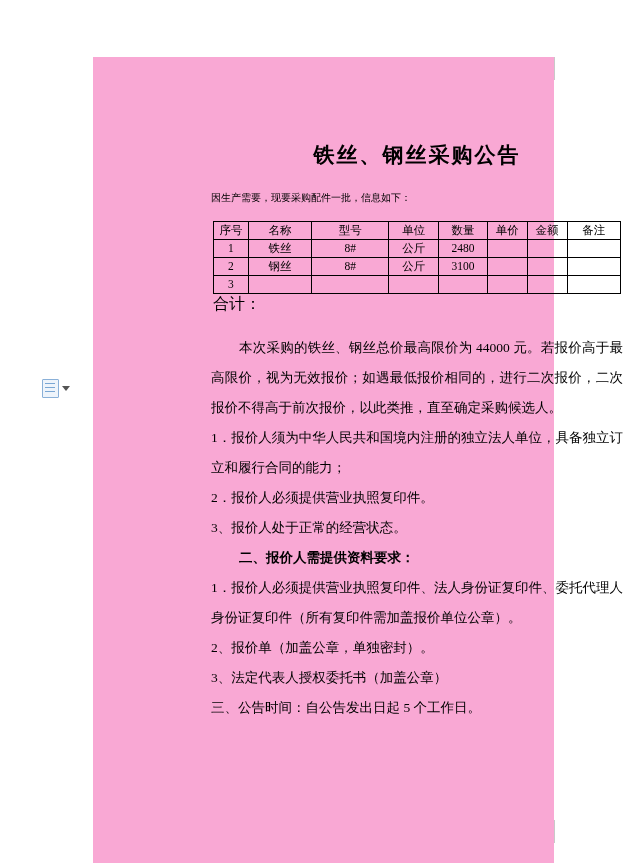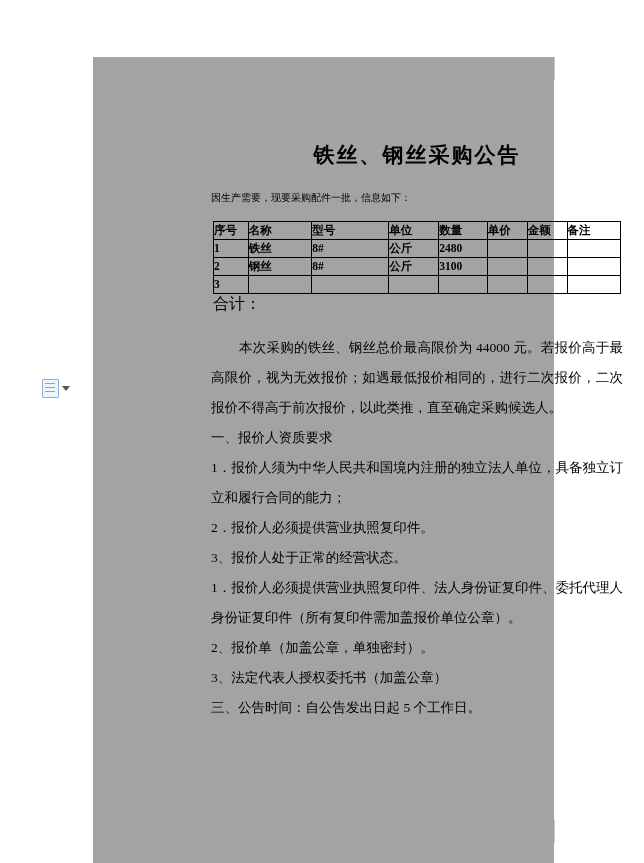--- a/index.html
+++ b/index.html
@@ -15,21 +15,21 @@
     overflow: hidden;
   }
 
   
   .page {
     position: absolute;
     left: 93px;
     top: 57px;
     width: 461px;
     height: 806px;
-    background: #a3a3a3;
+    background: #f9a8d4;
     box-shadow: 0 0 0 0 transparent;
   }
 
   
   .crop {
     position: absolute;
     background: transparent;
     border-color: #c9c9c9;
     border-style: solid;
     border-width: 0;
@@ -78,22 +78,22 @@
 
   table.items {
     border-collapse: collapse;
     width: 408px;
     margin: 4px 0 0 2px;
     font-size: 11.5px;
   }
   table.items td, table.items th {
     border: 1px solid #000;
     height: 17px;
-    text-align: left;
-    font-weight: bold;
+    text-align: center;
+    font-weight: normal;
     padding: 0;
     line-height: 17px;
   }
   table.items thead td { font-size: 11.5px; }
   .col-seq    { width: 38px; }
   .col-name   { width: 72px; }
   .col-model  { width: 88px; }
   .col-unit   { width: 56px; }
   .col-qty    { width: 52px; }
   .col-price  { width: 44px; }
@@ -206,24 +206,24 @@
           <td></td>
           <td></td>
         </tr>
       </tbody>
     </table>
 
     <div class="total-line">合计：</div>
 
     <div class="body-block">
       <p class="para indent">本次采购的铁丝、钢丝总价最高限价为 44000 元。若报价高于最高限价，视为无效报价；如遇最低报价相同的，进行二次报价，二次报价不得高于前次报价，以此类推，直至确定采购候选人。</p>
-      <p class="para">一、报价人资质要求</p>
       <p class="para">1．报价人须为中华人民共和国境内注册的独立法人单位，具备独立订立和履行合同的能力；</p>
       <p class="para">2．报价人必须提供营业执照复印件。</p>
       <p class="para">3、报价人处于正常的经营状态。</p>
+      <p class="para bold indent">二、报价人需提供资料要求：</p>
       <p class="para">1．报价人必须提供营业执照复印件、法人身份证复印件、委托代理人身份证复印件（所有复印件需加盖报价单位公章）。</p>
       <p class="para">2、报价单（加盖公章，单独密封）。</p>
       <p class="para">3、法定代表人授权委托书（加盖公章）</p>
       <p class="para">三、公告时间：自公告发出日起 5 个工作日。</p>
     </div>
 
   </div>
 </div>
 
 <div class="gutter-icon">

